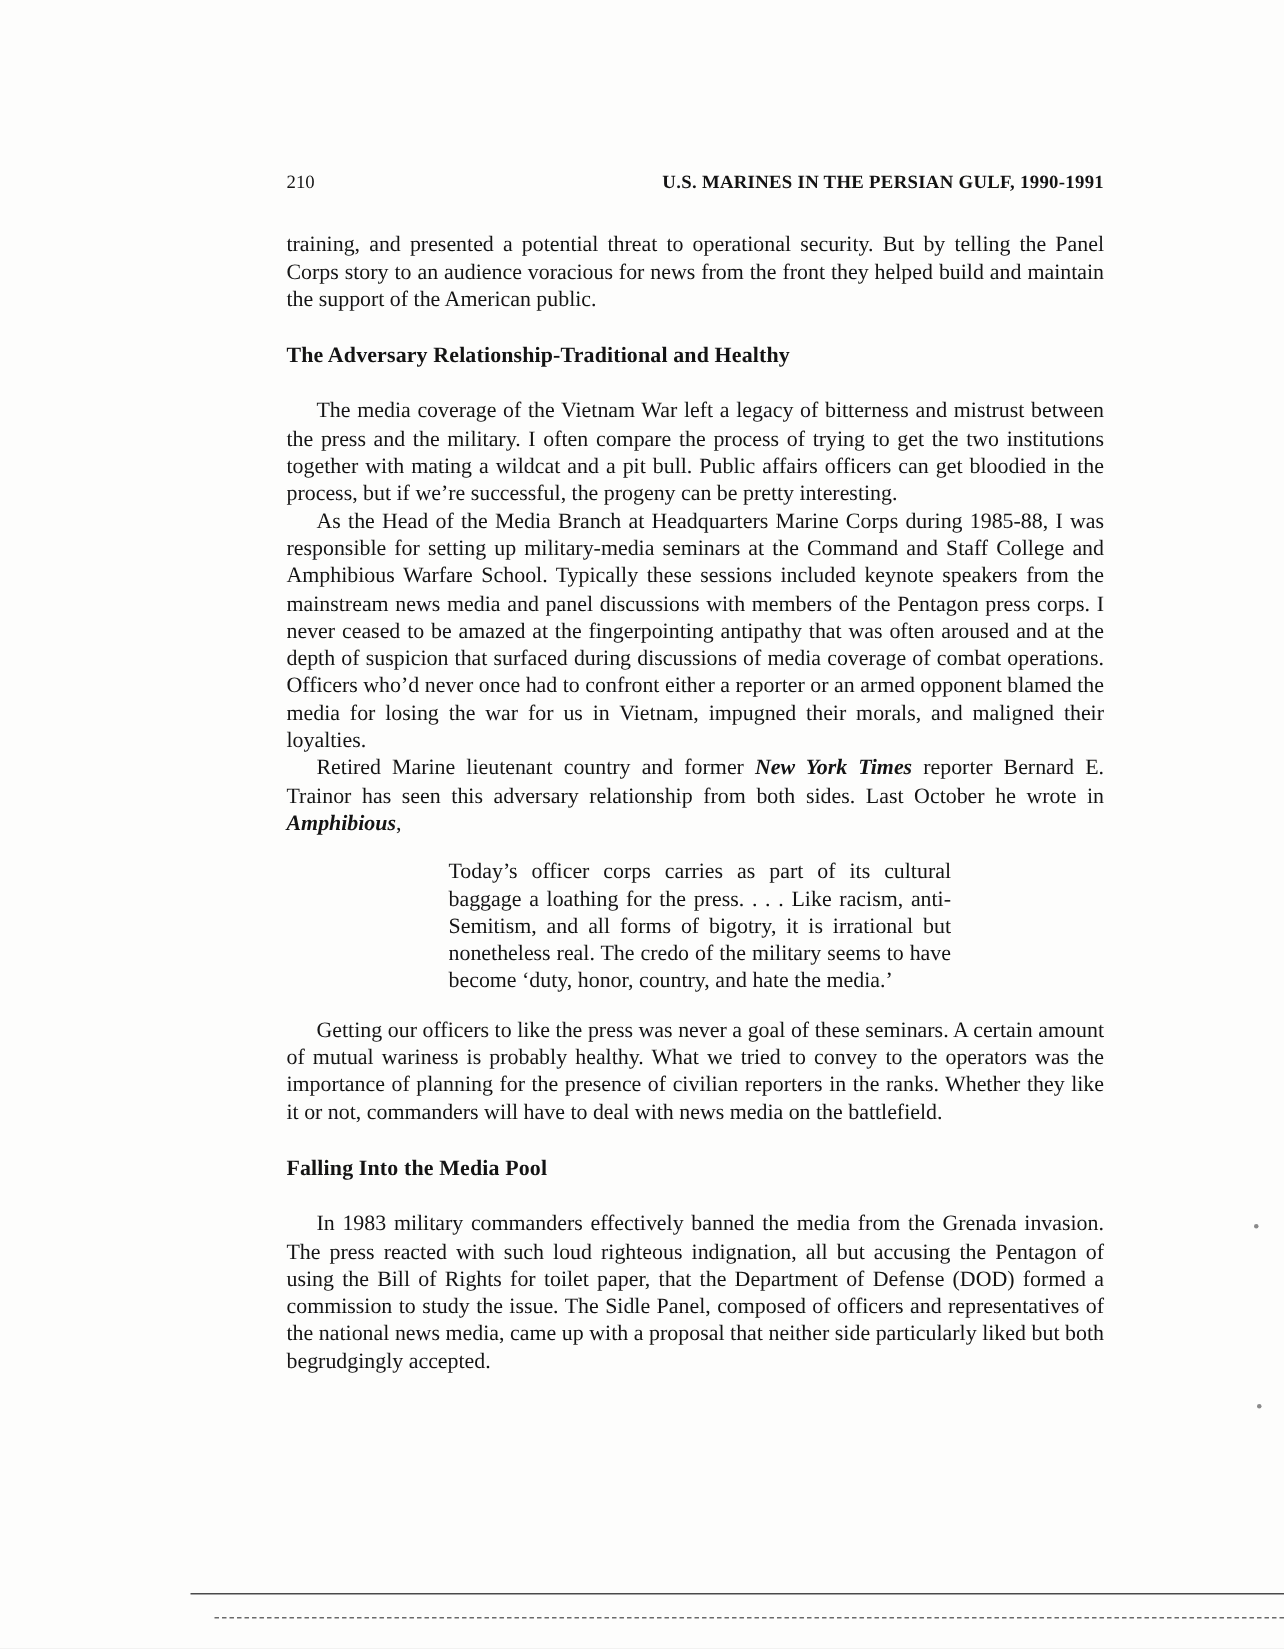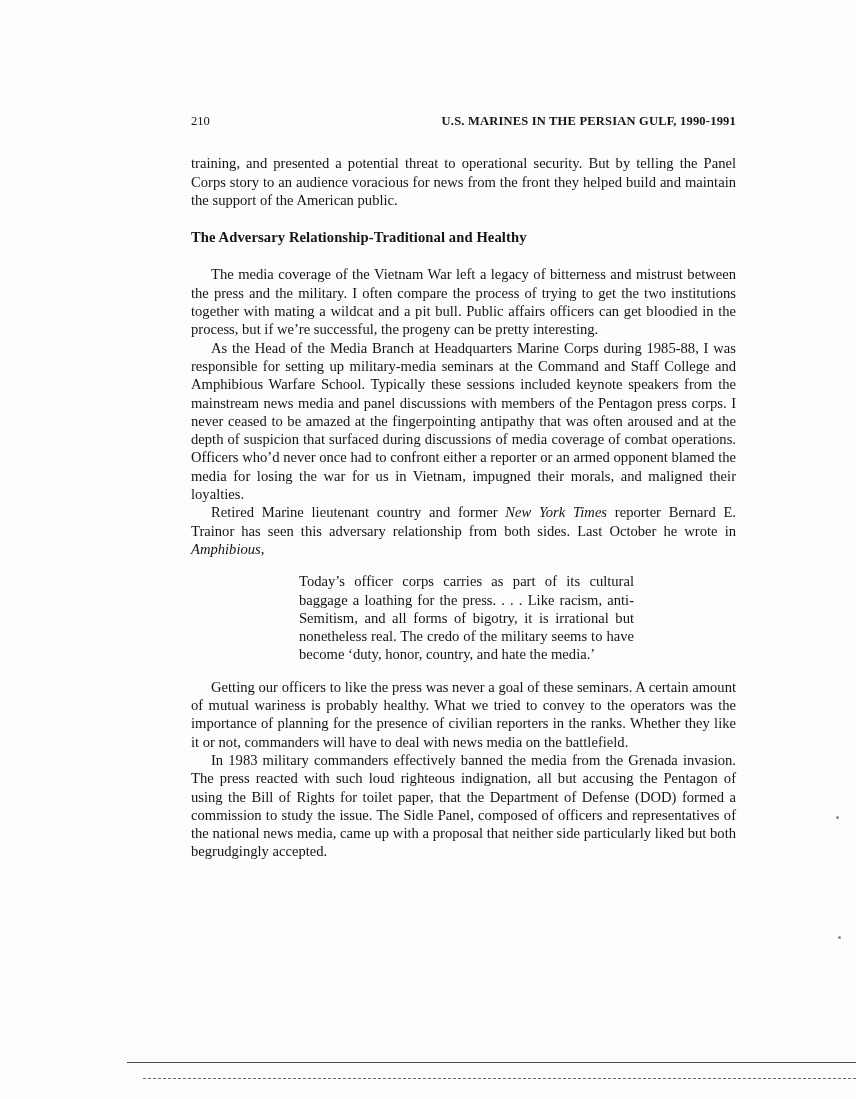--- a/index.html
+++ b/index.html
@@ -52,20 +52,21 @@
     letter-spacing: 0.1px;
   }
   blockquote.pull-quote {
     margin: 14px 100px 14px 108px;
     width: 335px;
     text-align: justify;
     text-indent: 0;
   }
   em.cite {
     font-style: italic;
+    font-weight: bold;
   }
   .rule-solid {
     position: absolute;
     left: 127px;
     right: 0;
     top: 1062px;
     border-top: 1.5px solid #4a4a4a;
   }
   .rule-dashed {
     position: absolute;
@@ -102,20 +103,21 @@
     <p class="body-para">The media coverage of the Vietnam War left a legacy of bitterness and mistrust between the press and the military.  I often compare the process of trying to get the two institutions together with mating a wildcat and a pit bull.  Public affairs officers can get bloodied in the process, but if we’re successful, the progeny can be pretty interesting.</p>
 
     <p class="body-para">As the Head of the Media Branch at Headquarters Marine Corps during 1985-88, I was responsible for setting up military-media seminars at the Command and Staff College and Amphibious Warfare School.  Typically these sessions included keynote speakers from the mainstream news media and panel discussions with members of the Pentagon press corps.  I never ceased to be amazed at the fingerpointing antipathy that was often aroused and at the depth of suspicion that surfaced during discussions of media coverage of combat operations.  Officers who’d never once had to confront either a reporter or an armed opponent blamed the media for losing the war for us in Vietnam, impugned their morals, and maligned their loyalties.</p>
 
     <p class="body-para"><span>Retired Marine lieutenant country and former </span><em class="cite">New York Times</em><span> reporter Bernard E. Trainor has seen this adversary relationship from both sides.  Last October he wrote in </span><em class="cite">Amphibious</em><span>,</span></p>
 
     <blockquote class="pull-quote">Today’s officer corps carries as part of its cultural baggage a loathing for the press. . . .  Like racism, anti-Semitism, and all forms of bigotry, it is irrational but nonetheless real.  The credo of the military seems to have become ‘duty, honor, country, and hate the media.’</blockquote>
 
     <p class="body-para">Getting our officers to like the press was never a goal of these seminars.  A certain amount of mutual wariness is probably healthy.  What we tried to convey to the operators was the importance of planning for the presence of civilian reporters in the ranks.  Whether they like it or not, commanders will have to deal with news media on the battlefield.</p>
 
+    <h2 class="section-heading">Falling Into the Media Pool</h2>
 
     <p class="body-para">In 1983 military commanders effectively banned the media from the Grenada invasion.  The press reacted with such loud righteous indignation, all but accusing the Pentagon of using the Bill of Rights for toilet paper, that the Department of Defense (DOD) formed a commission to study the issue.  The Sidle Panel, composed of officers and representatives of the national news media, came up with a proposal that neither side particularly liked but both begrudgingly accepted.</p>
 
   </div>
 
   <div class="rule-solid"></div>
   <div class="rule-dashed"></div>
   <div class="speck speck-1"></div>
   <div class="speck speck-2"></div>
 </div>

